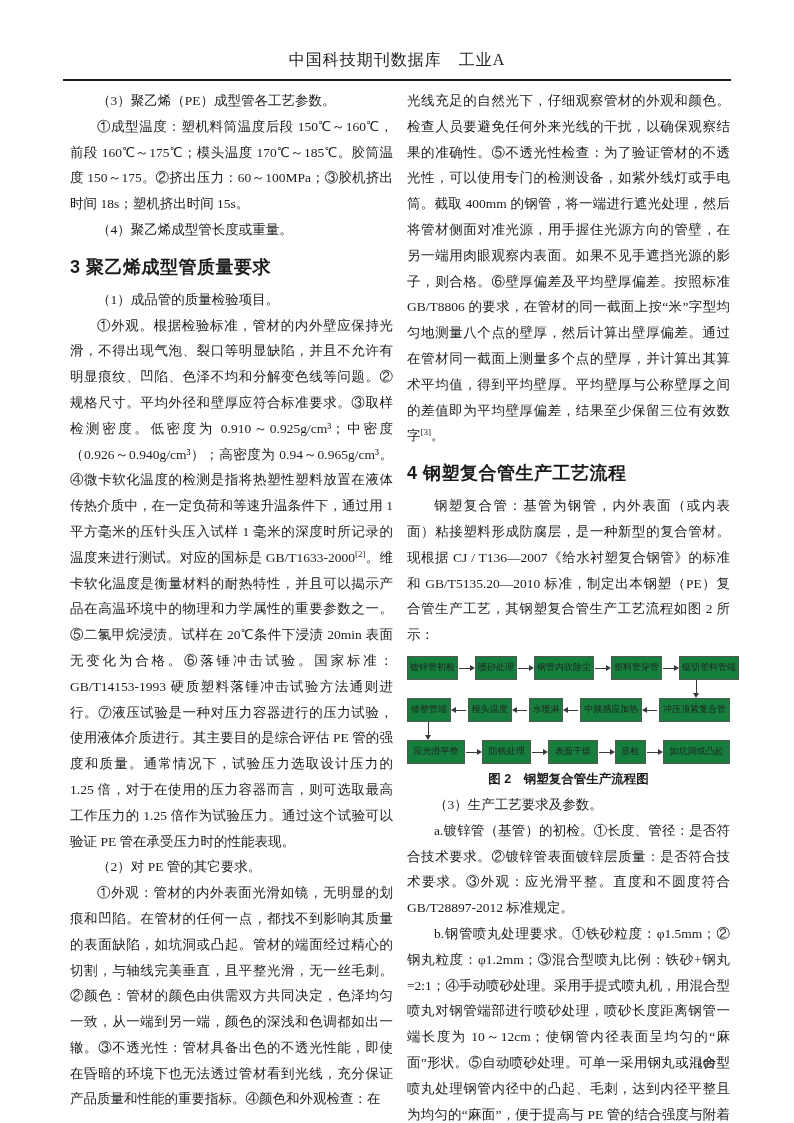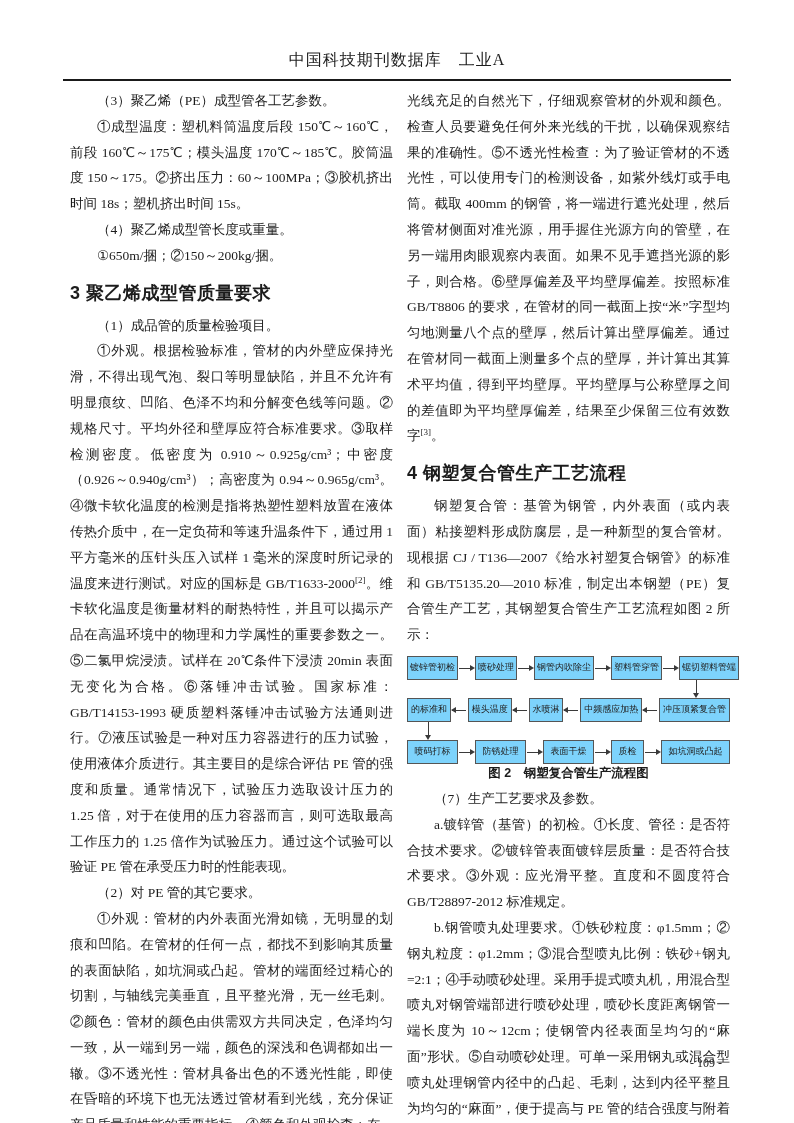--- a/index.html
+++ b/index.html
@@ -46,21 +46,21 @@
     letter-spacing:0.5px;
   }
 
   
   figure.fc { margin:8px 0 4px 0; }
   .fc-row { display:flex; align-items:center; }
   .fc-box {
     flex:1 0 auto;
     height:24px;
     border:1px solid #555;
-    background:#7dd3fc;
+    background:#15803d;
     display:flex; align-items:center; justify-content:center;
     font-size:9px;
     white-space:nowrap;
     padding:0 2px;
     color:#222;
     font-family:"Liberation Sans","DejaVu Sans",sans-serif;
   }
   .ar { flex:0 0 15px; height:24px; position:relative; margin:0 1px; }
   .ar::before {
     content:""; position:absolute; top:50%; left:0; right:1px;
@@ -84,21 +84,21 @@
     content:""; position:absolute; bottom:-5px; left:-3px;
     border-top:5px solid #3a3a3a;
     border-left:3.5px solid transparent; border-right:3.5px solid transparent;
   }
   .gap-right .varrow { right:33px; }
   .gap-left  .varrow { left:21px; }
   figcaption {
     text-align:center;
     font-weight:bold;
     font-size:12.5px;
-    margin-top:1px;
+    margin-top:7px;
     font-family:"Liberation Sans","DejaVu Sans",sans-serif;
   }
 
   .page-footer {
     position:absolute; right:72px; top:1056px;
     font-size:12px;
   }
 </style>
 </head>
 <body>
@@ -108,21 +108,20 @@
   <header class="page-header">
     <span>中国科技期刊数据库　工业A</span>
   </header>
 
   <main class="columns">
 
     <section class="col">
       <p class="bp">（3）聚乙烯（PE）成型管各工艺参数。</p>
       <p class="bp">①成型温度：塑机料筒温度后段 150℃～160℃，前段 160℃～175℃；模头温度 170℃～185℃。胶筒温度 150～175。②挤出压力：60～100MPa；③胶机挤出时间 18s；塑机挤出时间 15s。</p>
       <p class="bp">（4）聚乙烯成型管长度或重量。</p>
-      <p class="bp">①650m/捆；②150～200kg/捆。</p>
 
       <h2 class="sec">3 聚乙烯成型管质量要求</h2>
 
       <p class="bp">（1）成品管的质量检验项目。</p>
       <p class="bp"><span>①外观。根据检验标准，管材的内外壁应保持光滑，不得出现气泡、裂口等明显缺陷，并且不允许有明显痕纹、凹陷、色泽不均和分解变色线等问题。②规格尺寸。平均外径和壁厚应符合标准要求。③取样检测密度。低密度为 0.910～0.925g/cm³；中密度（0.926～0.940g/cm³）；高密度为 0.94～0.965g/cm³。④微卡软化温度的检测是指将热塑性塑料放置在液体传热介质中，在一定负荷和等速升温条件下，通过用 1 平方毫米的压针头压入试样 1 毫米的深度时所记录的温度来进行测试。对应的国标是 GB/T1633-2000</span><sup class="ref">[2]</sup><span>。维卡软化温度是衡量材料的耐热特性，并且可以揭示产品在高温环境中的物理和力学属性的重要参数之一。⑤二氯甲烷浸渍。试样在 20℃条件下浸渍 20min 表面无变化为合格。⑥落锤冲击试验。国家标准：GB/T14153-1993 硬质塑料落锤冲击试验方法通则进行。⑦液压试验是一种对压力容器进行的压力试验，使用液体介质进行。其主要目的是综合评估 PE 管的强度和质量。通常情况下，试验压力选取设计压力的 1.25 倍，对于在使用的压力容器而言，则可选取最高工作压力的 1.25 倍作为试验压力。通过这个试验可以验证 PE 管在承受压力时的性能表现。</span></p>
       <p class="bp">（2）对 PE 管的其它要求。</p>
       <p class="bp">①外观：管材的内外表面光滑如镜，无明显的划痕和凹陷。在管材的任何一点，都找不到影响其质量的表面缺陷，如坑洞或凸起。管材的端面经过精心的切割，与轴线完美垂直，且平整光滑，无一丝毛刺。②颜色：管材的颜色由供需双方共同决定，色泽均匀一致，从一端到另一端，颜色的深浅和色调都如出一辙。③不透光性：管材具备出色的不透光性能，即使在昏暗的环境下也无法透过管材看到光线，充分保证产品质量和性能的重要指标。④颜色和外观检查：在</p>
     </section>
 
     <section class="col">
@@ -143,49 +142,49 @@
           <div class="ar ar-r"></div>
           <div class="fc-box">塑料管穿管</div>
           <div class="ar ar-r"></div>
           <div class="fc-box">锯切塑料管端</div>
         </div>
         <div class="fc-gap gap-right">
           <span class="varrow"></span>
         </div>
 
         <div class="fc-row">
-          <div class="fc-box">的标准和</div>
+          <div class="fc-box">修整管端</div>
           <div class="ar ar-l"></div>
           <div class="fc-box">模头温度</div>
           <div class="ar ar-l"></div>
           <div class="fc-box">水喷淋</div>
           <div class="ar ar-l"></div>
           <div class="fc-box">中频感应加热</div>
           <div class="ar ar-l"></div>
           <div class="fc-box">冲压顶紧复合管</div>
         </div>
         <div class="fc-gap gap-left">
           <span class="varrow"></span>
         </div>
 
         <div class="fc-row">
-          <div class="fc-box">喷码打标</div>
+          <div class="fc-box">应光滑平整</div>
           <div class="ar ar-r"></div>
           <div class="fc-box">防锈处理</div>
           <div class="ar ar-r"></div>
           <div class="fc-box">表面干燥</div>
           <div class="ar ar-r"></div>
           <div class="fc-box">质检</div>
           <div class="ar ar-r"></div>
           <div class="fc-box">如坑洞或凸起</div>
         </div>
         <figcaption>图 2　钢塑复合管生产流程图</figcaption>
       </figure>
 
-      <p class="bp">（7）生产工艺要求及参数。</p>
+      <p class="bp">（3）生产工艺要求及参数。</p>
       <p class="bp">a.镀锌管（基管）的初检。①长度、管径：是否符合技术要求。②镀锌管表面镀锌层质量：是否符合技术要求。③外观：应光滑平整。直度和不圆度符合 GB/T28897-2012 标准规定。</p>
       <p class="bp">b.钢管喷丸处理要求。①铁砂粒度：φ1.5mm；②钢丸粒度：φ1.2mm；③混合型喷丸比例：铁砂+钢丸=2:1；④手动喷砂处理。采用手提式喷丸机，用混合型喷丸对钢管端部进行喷砂处理，喷砂长度距离钢管一端长度为 10～12cm；使钢管内径表面呈均匀的“麻面”形状。⑤自动喷砂处理。可单一采用钢丸或混合型喷丸处理钢管内径中的凸起、毛刺，达到内径平整且为均匀的“麻面”，便于提高与 PE 管的结合强度与附着力。</p>
     </section>
 
   </main>
 
   <footer class="page-footer">
     <span>- 109 -</span>
   </footer>
 

